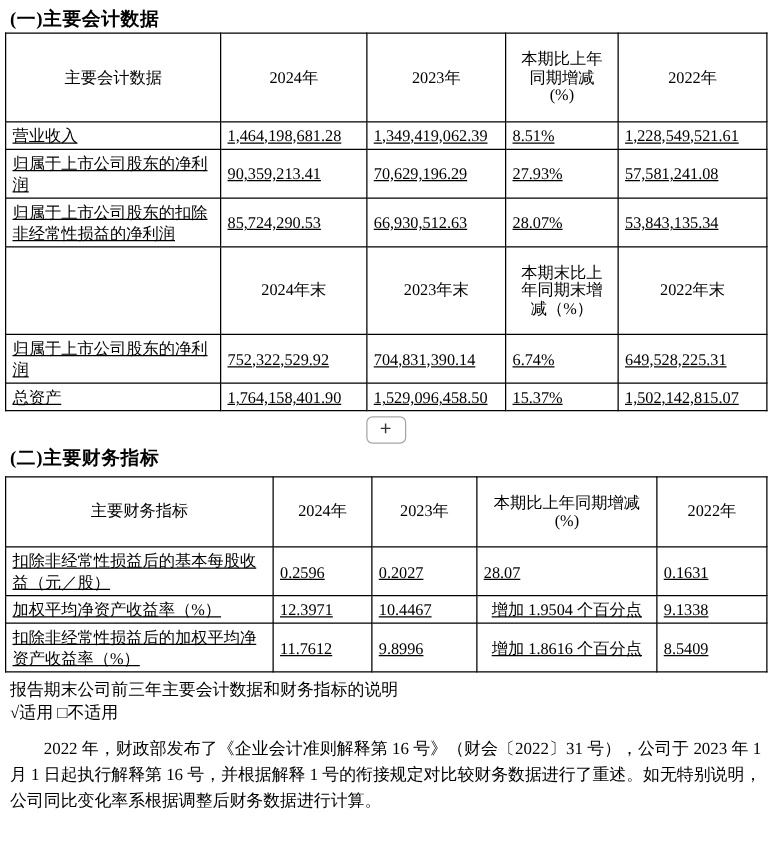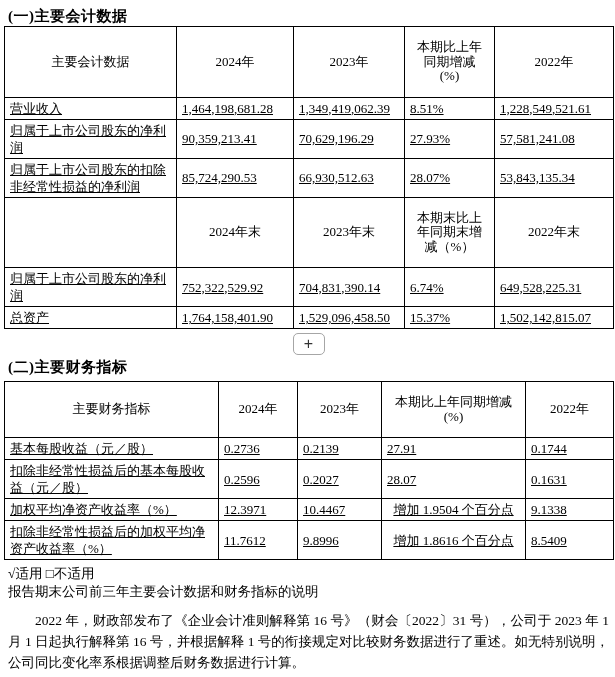--- a/index.html
+++ b/index.html
@@ -147,27 +147,20 @@
     <tbody>
         <tr>
           <th>主要财务指标</th>
           <th>2024年</th>
           <th>2023年</th>
           <th>本期比上年同期增减
 (%)</th>
           <th>2022年</th>
         </tr>
         <tr>
-          <td class="lbl">基本每股收益（元／股）</td>
-          <td class="num">0.2736</td>
-          <td class="num">0.2139</td>
-          <td class="num">27.91</td>
-          <td class="num">0.1744</td>
-        </tr>
-        <tr>
           <td class="lbl">扣除非经常性损益后的基本每股收益（元／股）</td>
           <td class="num">0.2596</td>
           <td class="num">0.2027</td>
           <td class="num">28.07</td>
           <td class="num">0.1631</td>
         </tr>
         <tr>
           <td class="lbl">加权平均净资产收益率（%）</td>
           <td class="num">12.3971</td>
           <td class="num">10.4467</td>
@@ -178,19 +171,19 @@
           <td class="lbl">扣除非经常性损益后的加权平均净资产收益率（%）</td>
           <td class="num">11.7612</td>
           <td class="num">9.8996</td>
           <td class="txt">增加 1.8616 个百分点</td>
           <td class="num">8.5409</td>
         </tr>
       </tbody>
   </table>
 
   <div class="notes">
+    <div class="notes-line">报告期末公司前三年主要会计数据和财务指标的说明</div>
     <div class="notes-line">√适用 □不适用</div>
-    <div class="notes-line">报告期末公司前三年主要会计数据和财务指标的说明</div>
   </div>
 
   <p class="para">2022 年，财政部发布了《企业会计准则解释第 16 号》（财会〔2022〕31 号），公司于 2023 年 1 月 1 日起执行解释第 16 号，并根据解释 1 号的衔接规定对比较财务数据进行了重述。如无特别说明，公司同比变化率系根据调整后财务数据进行计算。</p>
 
 </div>
 
 </body></html>

